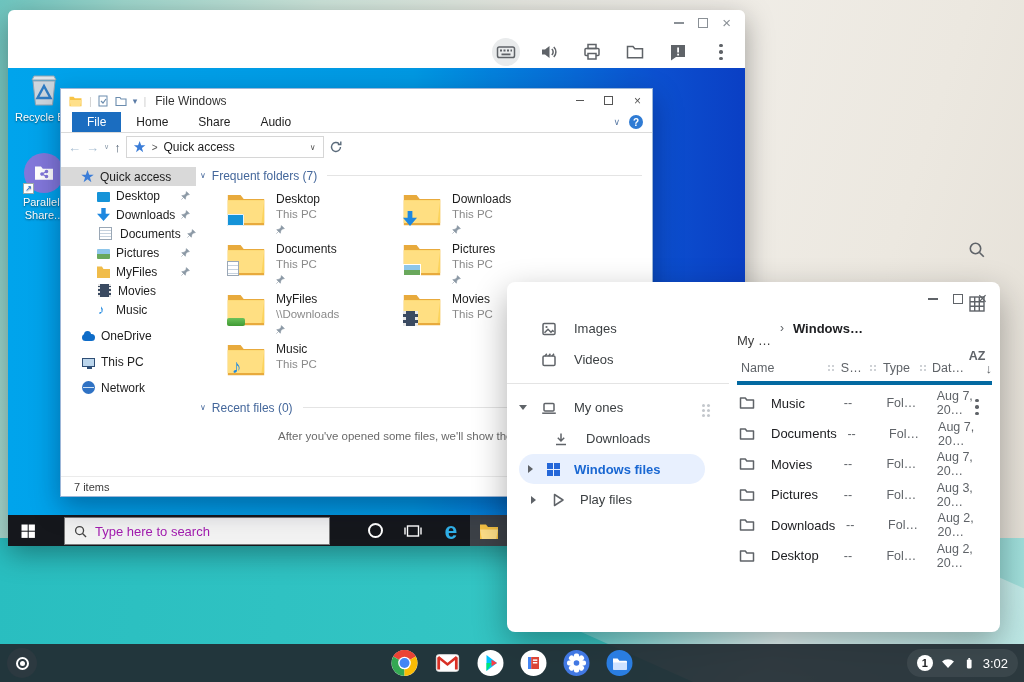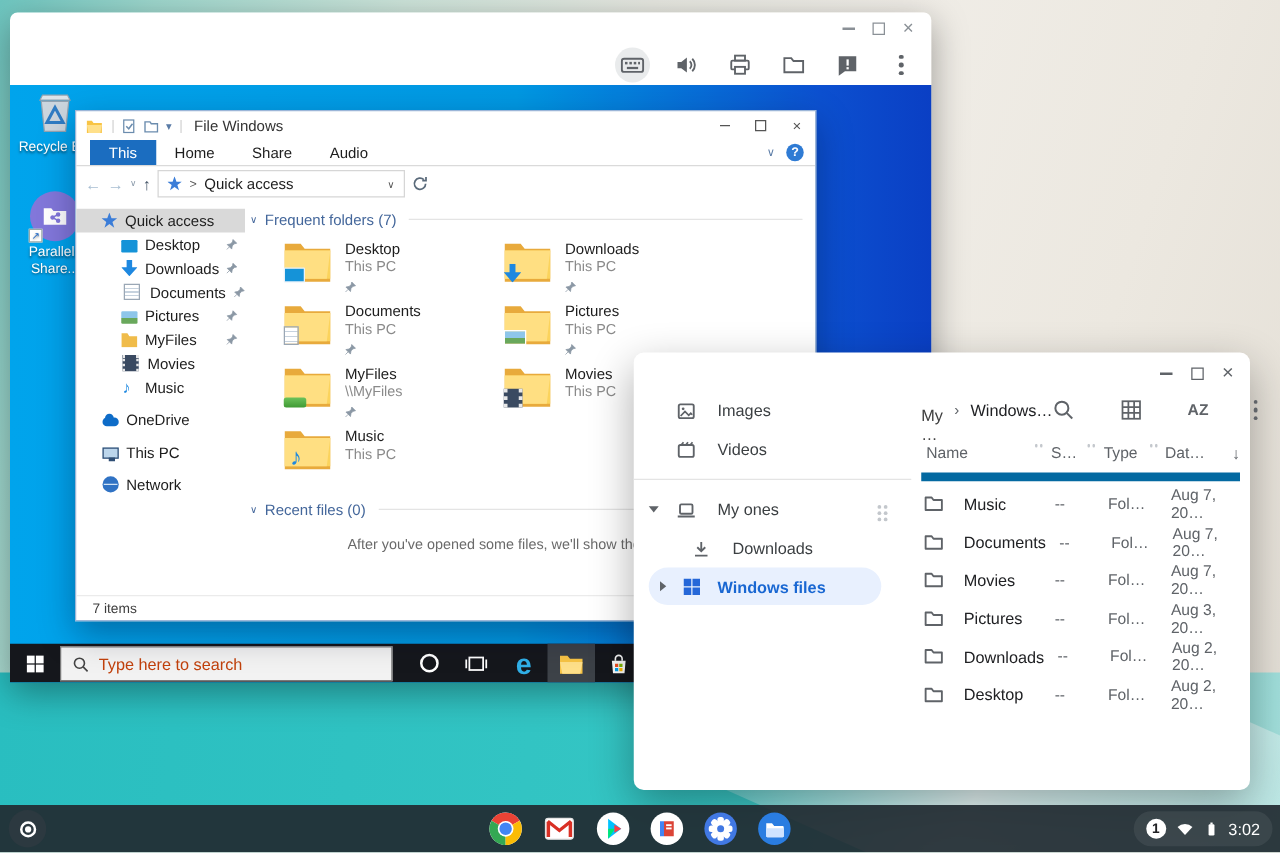--- a/index.html
+++ b/index.html
@@ -33,22 +33,22 @@
   .deskicon { position:absolute; width:72px; text-align:center; color:#fff; font-size:11px;
     text-shadow:0 1px 2px rgba(0,0,0,.55); line-height:13px; }
   .pshare-circle { width:40px; height:40px; margin:0 auto 3px; border-radius:50%; background:#8277da; position:relative;
     display:flex; align-items:center; justify-content:center; }
   .pshare-badge { position:absolute; left:-1px; bottom:-1px; width:11px; height:11px; background:#fff; border:1px solid #9aa;
     font-size:8px; line-height:9px; color:#1b66c9; }
 
   
   .taskbar { position:absolute; left:0; bottom:0; width:100%; height:31px; background:#15171c; display:flex; align-items:stretch; }
   .tb-start { width:40px; display:flex; align-items:center; justify-content:center; }
-  .tb-search { width:266px; margin:2px 0; background:#f2f2f2; border:1px solid #7a7a7a; display:flex; align-items:center;
-    gap:8px; padding:13px 9px; color:#c2410c; font-size:13px; white-space:nowrap; overflow:hidden; }
+  .tb-search { width:266px; margin:2px 16px; background:#f2f2f2; border:1px solid #7a7a7a; display:flex; align-items:center;
+    gap:8px; padding:13px 9px; color:#a21caf; font-size:13px; white-space:nowrap; overflow:hidden; }
   .tb-icons { display:flex; margin-left:10px; }
   .tb-btn { width:38px; display:flex; align-items:center; justify-content:center; }
   .tb-btn.active { background:#3d4248; }
   .edge-e { color:#30b0e8; font-size:23px; font-weight:bold; line-height:22px; }
   .cortana-o { width:15px; height:15px; border:2px solid #fff; border-radius:50%; }
 
   
   .fe { position:absolute; left:60px; top:88px; width:593px; height:409px; background:#fff; border:1px solid #9cb6d8;
     box-shadow:0 10px 26px rgba(0,10,40,.35); display:flex; flex-direction:column; font-size:12px; color:#1d1d1d; }
   .fe-title { height:23px; display:flex; align-items:center; padding-left:7px; gap:6px; }
@@ -137,27 +137,27 @@
     display:flex; align-items:center; gap:13px; font-weight:bold; }
   .tri-d { width:0; height:0; border-left:4.5px solid transparent; border-right:4.5px solid transparent; border-top:5.5px solid #5f6368; }
   .tri-r { width:0; height:0; border-top:4.5px solid transparent; border-bottom:4.5px solid transparent; border-left:5.5px solid #5f6368; }
   .c-myfiles { position:relative; }
   .c-myfiles .tri-d { position:absolute; left:12px; }
   .dots6 { position:absolute; right:24px; width:3px; height:3px; border-radius:50%; background:#c3c7cc;
     box-shadow:0 5px 0 #c3c7cc, 0 10px 0 #c3c7cc, 5px 0 0 #c3c7cc, 5px 5px 0 #c3c7cc, 5px 10px 0 #c3c7cc; margin-top:-5px; }
   .cwin-toolbar { position:absolute; left:222px; right:0; top:32px; height:28px; display:flex; align-items:center; padding:0 14px 0 8px; }
   .crumb-dim { color:#404040;margin-top:24px; }
   .crumb-gt { color:#5f6368; margin:0 9px; font-size:12px; }
-  .crumb-cur { color:#202124; font-weight:normal; }
-  .ct-icons { margin-left:auto; display:flex; align-items:center; gap:36px; }
+  .crumb-cur { color:#202124; font-weight:bold; }
+  .ct-icons { margin-left:auto; display:flex; align-items:center; gap:36px;flex-direction:column; }
   .az { color:#5f6368; font-size:12.5px; font-weight:bold; letter-spacing:0; }
   .kebab { display:flex; flex-direction:column; gap:3px; }
   .kebab i { width:3.5px; height:3.5px; border-radius:50%; background:#5f6368; }
   .cwin-main { position:absolute; left:222px; right:0; top:73px; bottom:4px; padding:0 8px; overflow:hidden; }
-  .c-h { height:30px; display:flex; align-items:flex-start; color:#5f6368; font-size:12.5px; border-bottom:7px solid #0369a1; padding-left:4px; }
+  .c-h { height:30px; display:flex; align-items:center; color:#5f6368; font-size:12.5px; border-bottom:4px solid #0369a1; padding-left:4px; }
   .c-row { height:30.5px; display:flex; align-items:center; padding-left:2px; color:#202124; }
   .cc-name { width:112px; display:flex; align-items:center; gap:16px; }
   .cc-h-name { width:112px; }
   .hdots { width:2.5px; height:2.5px; border-radius:50%; background:#c4c8cd; margin-right:10.5px;
     box-shadow:0 4px 0 #c4c8cd, 4px 0 0 #c4c8cd, 4px 4px 0 #c4c8cd; margin-top:-4px; }
   .cc-size { width:38px; color:#5f6368; }
   .cc-type { width:47px; color:#5f6368; }
   .cc-date { width:66px; color:#5f6368; }
   .c-row .cc-size, .c-row .cc-type, .c-row .cc-date { font-size:12.5px; }
   .sort-ar { color:#5f6368; font-size:13px; margin-left:2px; }
@@ -336,21 +336,21 @@
       <span class="chev">▾</span>
       <span class="sep">|</span>
       <span class="t">File Windows</span>
       <div class="wc">
         <span class="mini"></span>
         <span class="maxi"></span>
         <span>×</span>
       </div>
     </div>
     <div class="fe-tabs">
-      <span class="fe-tab selected">This</span>
+      <span class="fe-tab selected">File</span>
       <span class="fe-tab">Home</span>
       <span class="fe-tab">Share</span>
       <span class="fe-tab">Audio</span>
       <span class="fe-tabs-right">
         <span class="chev">∨</span>
         <span class="fe-help">?</span>
       </span>
     </div>
     <div class="fe-addr">
       <span class="nav-ar">←</span>
@@ -513,21 +513,21 @@
               <span class="tile-icon">
                 <svg width="40" height="34" viewBox="0 0 44 37">
                   <path d="M2 3 h14 l3.5 4.5 H42 v29 H2 z" fill="#e8aa3c"></path>
                   <path d="M2 9 H42 v25 H2 z" fill="#fbd35c"></path>
                   <path d="M2 9 H42 l-3 25 H2 z" fill="#ffdf82"></path>
                 </svg>
                 <span class="ovl ovl-myfiles"></span>
               </span>
               <span class="tile-txt">
                 <span class="tile-name">MyFiles</span>
-                <span class="tile-sub">\\MyFiles</span>
+                <span class="tile-sub">\\Downloads</span>
                 <span class="tile-pin"><svg width="9" height="9" viewBox="0 0 12 12">
                     <path d="M7.2 .8 L11.2 4.8 L8.6 5.4 L6.4 7.6 L5.8 11 L1 6.2 L4.4 5.6 L6.6 3.4 Z M.5 11.5 L3.5 8.5" fill="#8b98a5" stroke="#8b98a5" stroke-width=".8"></path>
                   </svg></span>
               </span>
             </div>
 
             <div class="fe-tile">
               <span class="tile-icon">
                 <svg width="40" height="34" viewBox="0 0 44 37">
                   <path d="M2 3 h14 l3.5 4.5 H42 v29 H2 z" fill="#e8aa3c"></path>
@@ -619,20 +619,27 @@
         <span class="tri-r"></span>
         <svg width="15" height="15" viewBox="0 0 15 15">
             <g fill="#2567d8">
               <rect x="1" y="1" width="6" height="6"></rect>
               <rect x="8" y="1" width="6" height="6"></rect>
               <rect x="1" y="8" width="6" height="6"></rect>
               <rect x="8" y="8" width="6" height="6"></rect>
             </g>
           </svg>
         <span>Windows files</span>
+      </div>
+      <div class="c-item" style="padding-left:24px; gap:13px;">
+        <span class="tri-r"></span>
+        <svg width="18" height="18" viewBox="0 0 18 18">
+            <path d="M5.5 3.5 L14 9 L5.5 14.5 z" fill="none" stroke="#5f6368" stroke-width="1.5" stroke-linejoin="round"></path>
+          </svg>
+        <span>Play files</span>
       </div>
     </div>
 
     <div class="cwin-toolbar">
       <span class="crumb-dim">My …</span>
       <span class="crumb-gt">›</span>
       <span class="crumb-cur">Windows…</span>
       <span class="ct-icons">
         <svg width="18" height="18" viewBox="0 0 18 18">
             <circle cx="7.5" cy="7.5" r="5.2" fill="none" stroke="#5f6368" stroke-width="1.6"></circle>

